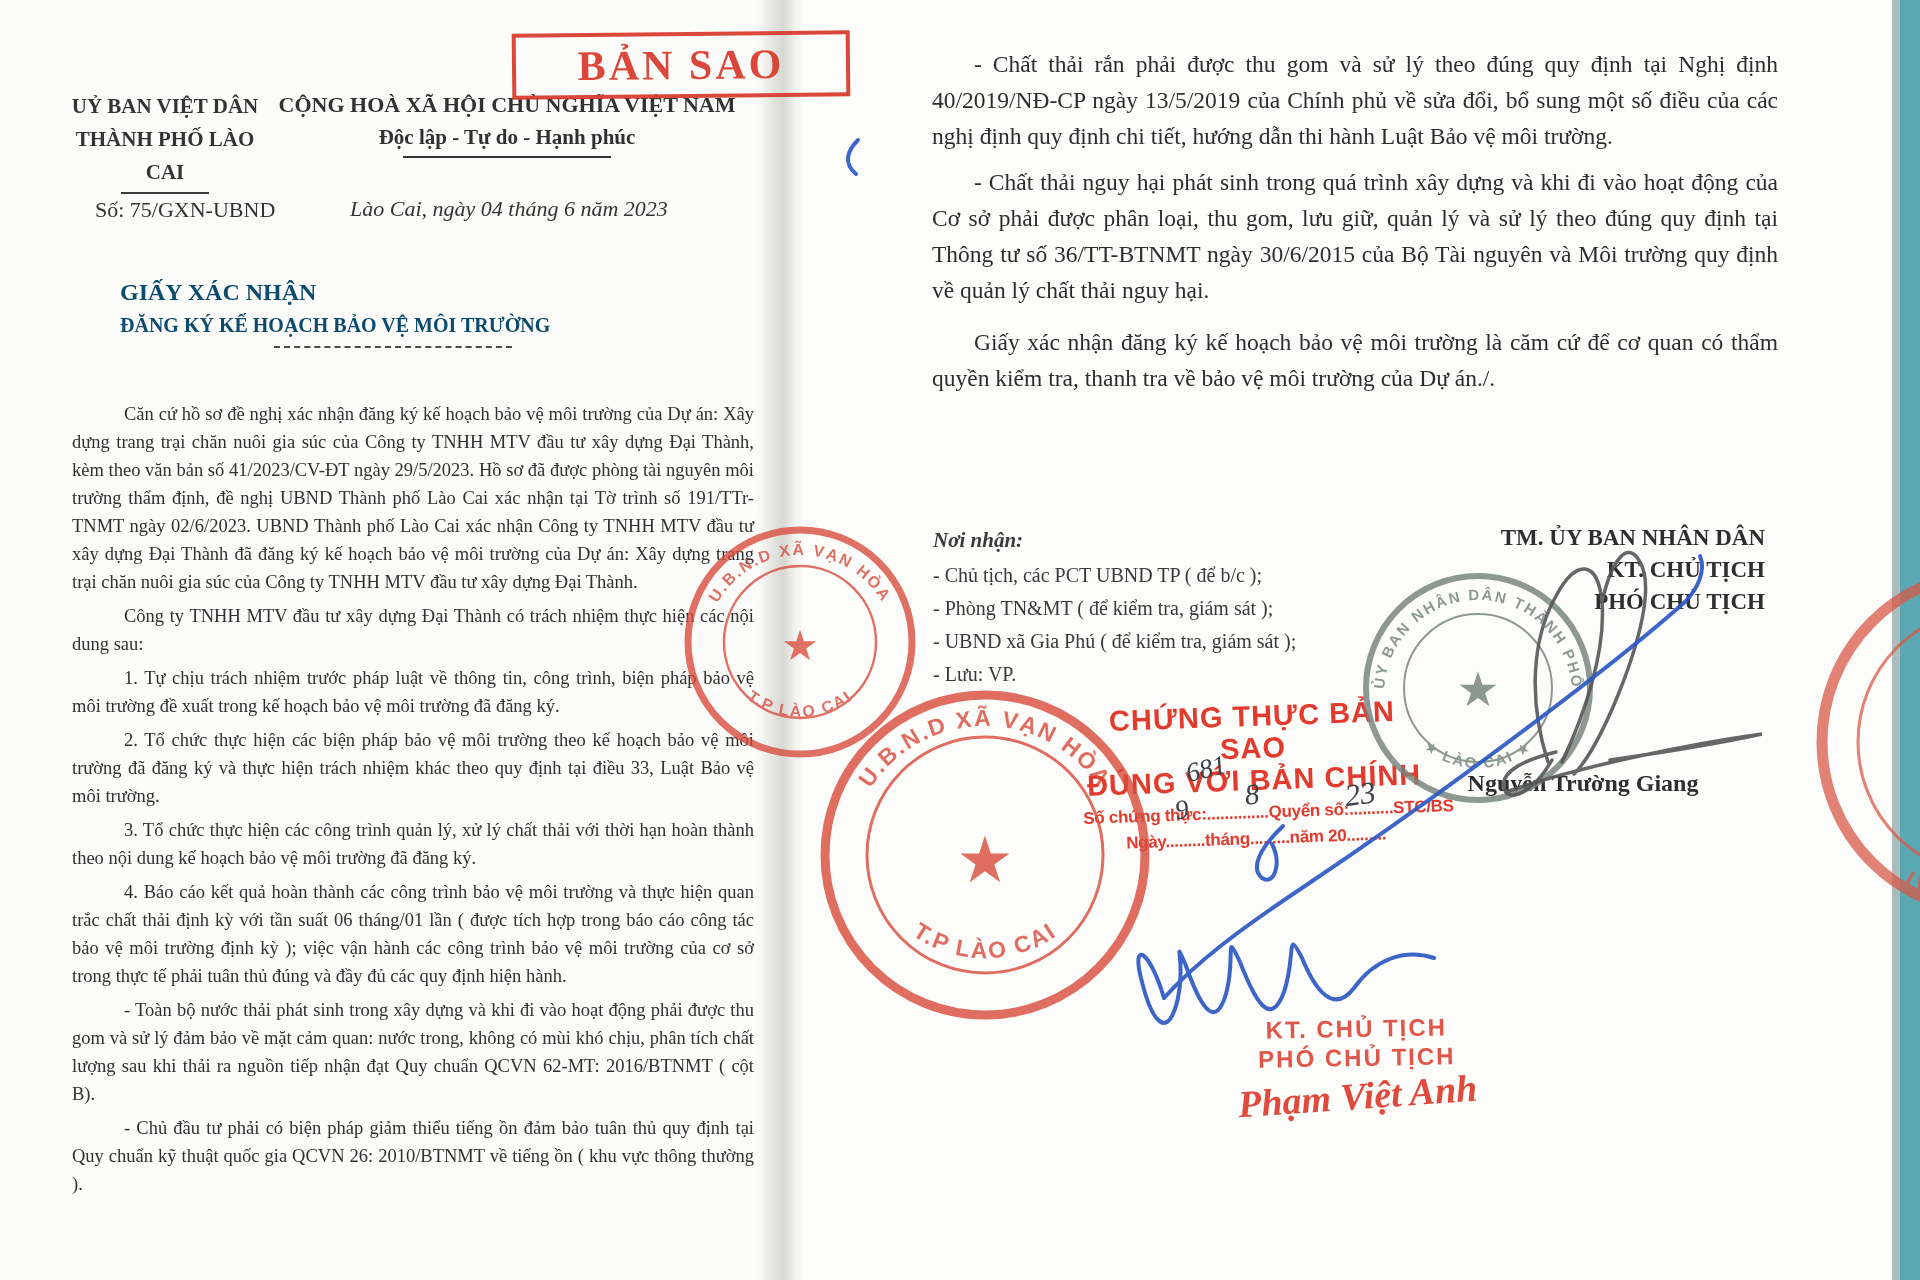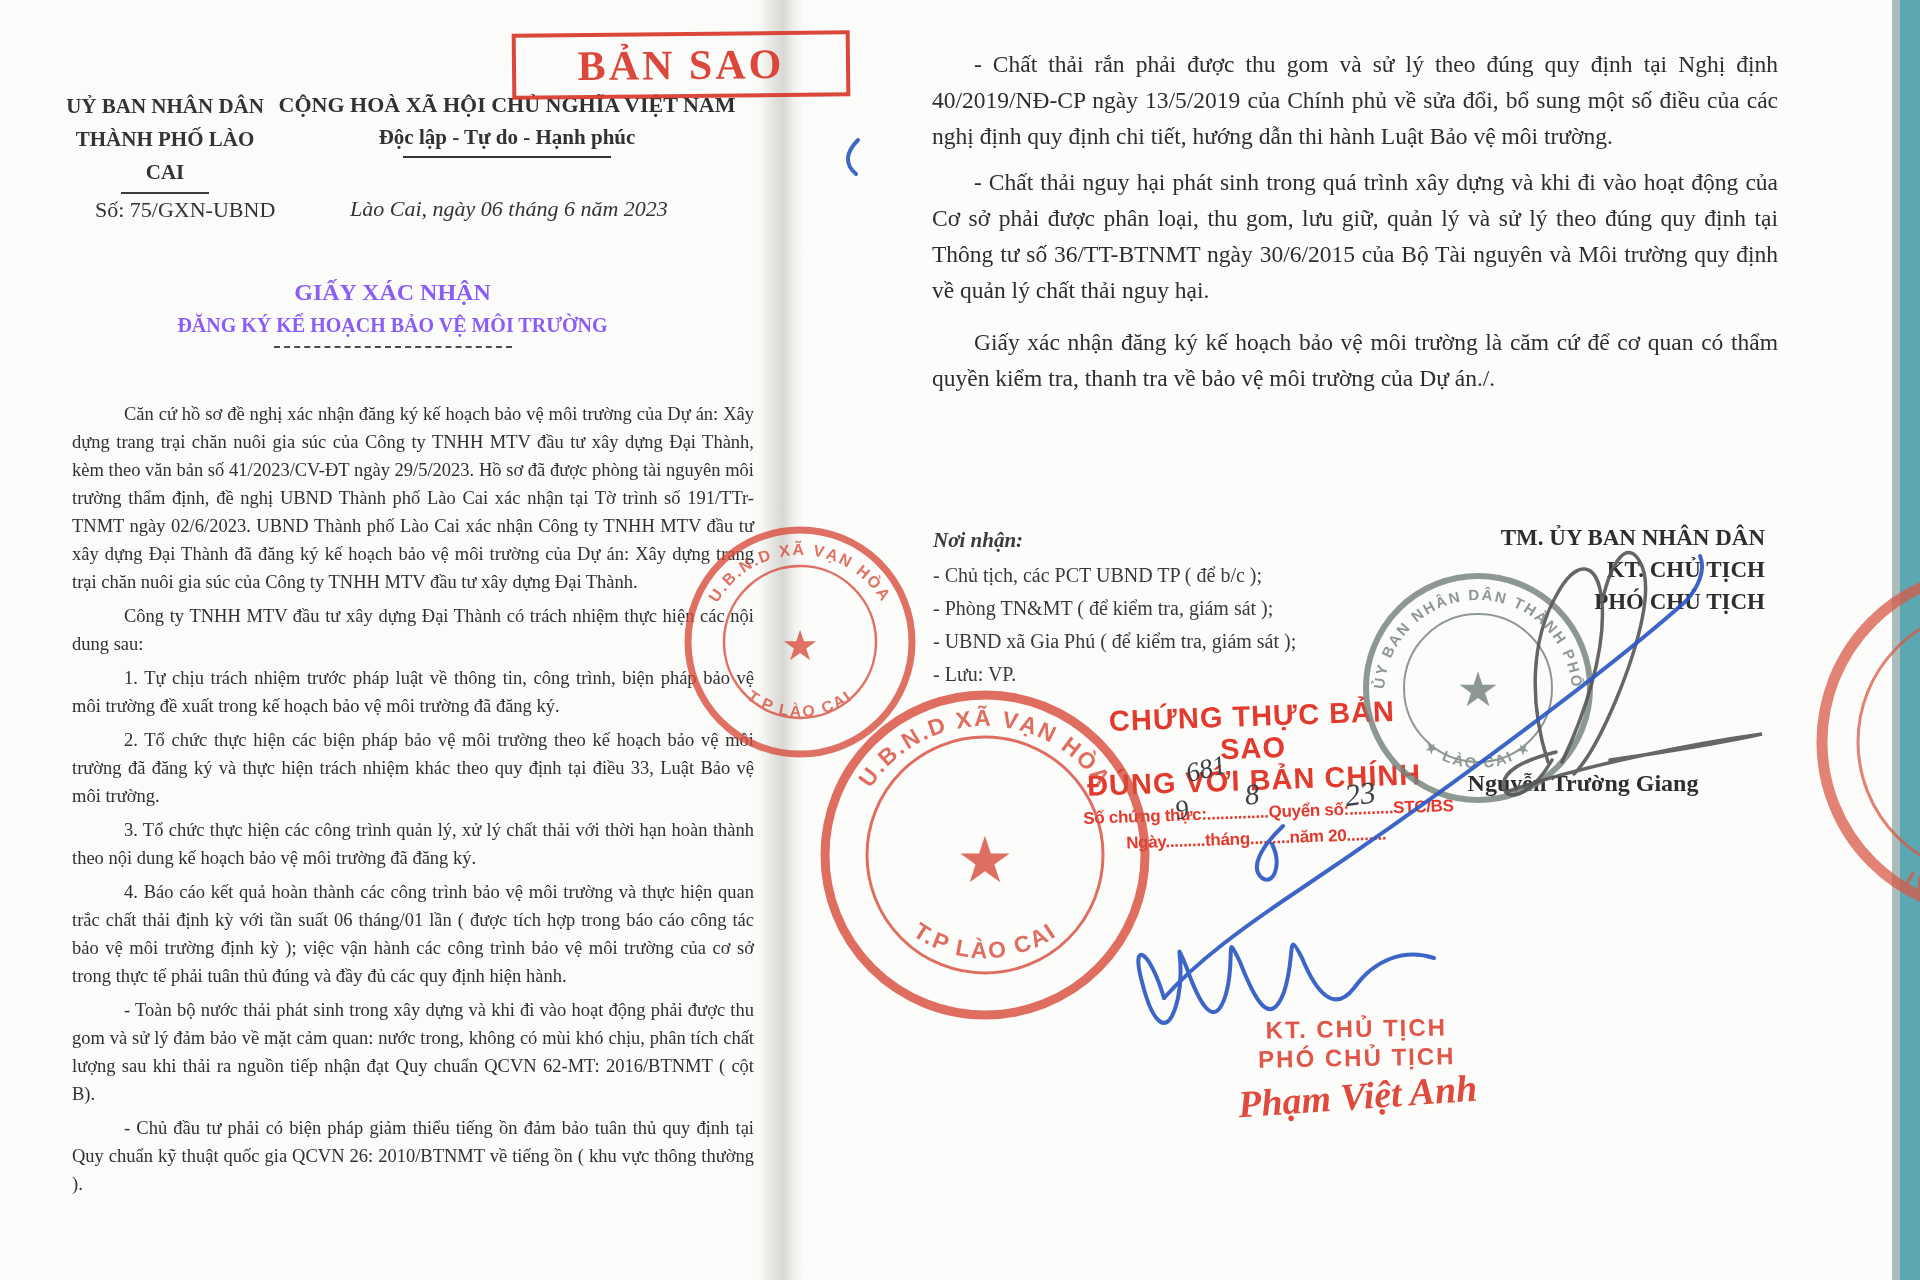--- a/index.html
+++ b/index.html
@@ -20,21 +20,21 @@
   .issuer{position:absolute;left:58px;top:90px;width:214px;text-align:center;
     font-weight:bold;font-size:21px;line-height:33px;color:#343434;}
   .issuer-underline{width:88px;height:0;border-bottom:2px solid #3c3c3c;margin:3px auto 0;}
   .motto{position:absolute;left:268px;top:90px;width:478px;text-align:center;color:#313131;}
   .motto-l1{font-weight:bold;font-size:22px;line-height:30px;}
   .motto-l2{font-weight:bold;font-size:21px;line-height:34px;}
   .motto-underline{width:208px;height:0;border-bottom:2px solid #333;margin:2px auto 0;}
   .doc-number{position:absolute;left:95px;top:197px;font-size:22px;color:#333;}
   .place-date{position:absolute;left:350px;top:196px;font-size:22px;font-style:italic;color:#333;}
 
-  .doc-title{position:absolute;left:120px;top:276px;width:545px;text-align:center;color:#8b5cf6;}
+  .doc-title{position:absolute;left:120px;top:276px;width:545px;color:#0c4a6e;}
   .doc-title .t1{font-weight:bold;font-size:24px;line-height:32px;}
   .doc-title .t2{font-weight:bold;font-size:20px;line-height:34px;}
   .title-underline{width:238px;height:0;border-bottom:2px dashed #4a4a4a;margin:4px auto 0;}
 
   
   .body-left{position:absolute;left:72px;top:400px;width:682px;
     font-size:18.5px;line-height:28px;text-align:justify;color:#303030;}
   .body-left p{margin:0;text-indent:52px;}
   .body-left p + p{margin-top:6px;}
   .body-right{position:absolute;left:932px;top:46px;width:846px;
@@ -90,31 +90,31 @@
 
 <div id="canvas">
 
   <div class="page-left"></div>
   <div class="page-right"></div>
   <div class="page-gap"></div>
   <div class="edge-line"></div>
   <div class="edge-teal"></div>
 
   <div class="issuer">
-    <div>UỶ BAN NHÂN DÂN</div>
+    <div>UỶ BAN VIỆT DÂN</div>
     <div>THÀNH PHỐ LÀO CAI</div>
     <div class="issuer-underline"></div>
   </div>
   <div class="motto">
     <div class="motto-l1">CỘNG HOÀ XÃ HỘI CHỦ NGHĨA VIỆT NAM</div>
     <div class="motto-l2">Độc lập - Tự do - Hạnh phúc</div>
     <div class="motto-underline"></div>
   </div>
   <div class="doc-number">Số: 75/GXN-UBND</div>
-  <div class="place-date">Lào Cai, ngày 06 tháng 6 năm 2023</div>
+  <div class="place-date">Lào Cai, ngày 04 tháng 6 năm 2023</div>
 
   <div class="doc-title">
     <div class="t1">GIẤY XÁC NHẬN</div>
     <div class="t2">ĐĂNG KÝ KẾ HOẠCH BẢO VỆ MÔI TRƯỜNG</div>
     <div class="title-underline"></div>
   </div>
 
   <div class="body-left">
     <p>Căn cứ hồ sơ đề nghị xác nhận đăng ký kế hoạch bảo vệ môi trường của Dự án: Xây dựng trang trại chăn nuôi gia súc của Công ty TNHH MTV đầu tư xây dựng Đại Thành, kèm theo văn bản số 41/2023/CV-ĐT ngày 29/5/2023. Hồ sơ đã được phòng tài nguyên môi trường thẩm định, đề nghị UBND Thành phố Lào Cai xác nhận tại Tờ trình số 191/TTr-TNMT ngày 02/6/2023. UBND Thành phố Lào Cai xác nhận Công ty TNHH MTV đầu tư xây dựng Đại Thành đã đăng ký kế hoạch bảo vệ môi trường của Dự án: Xây dựng trang trại chăn nuôi gia súc của Công ty TNHH MTV đầu tư xây dựng Đại Thành.</p>
     <p>Công ty TNHH MTV đầu tư xây dựng Đại Thành có trách nhiệm thực hiện các nội dung sau:</p>

